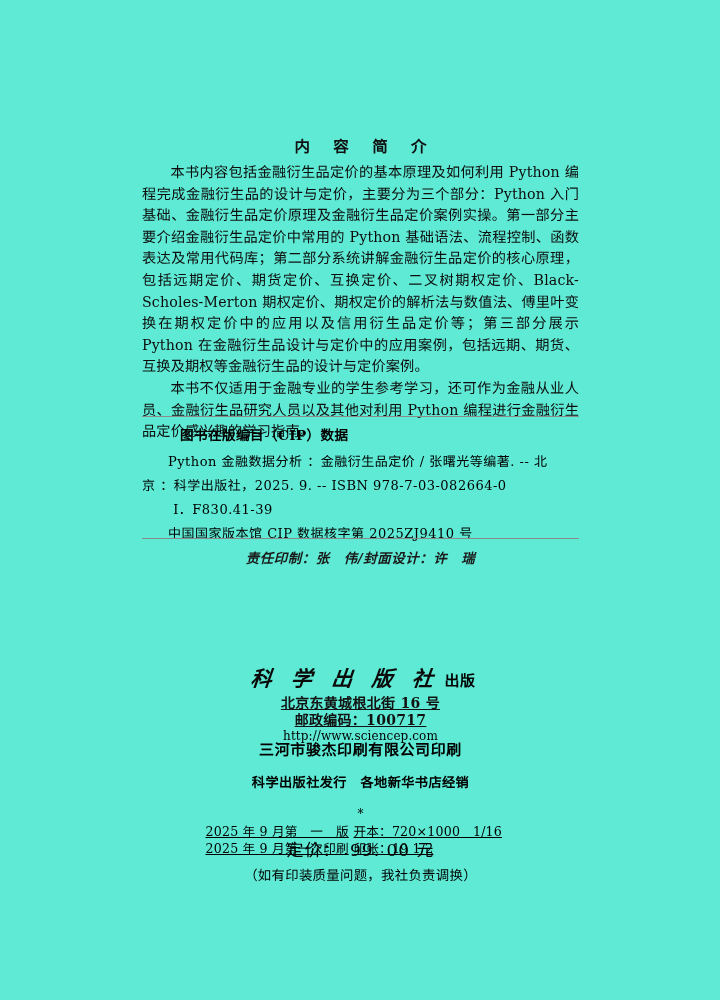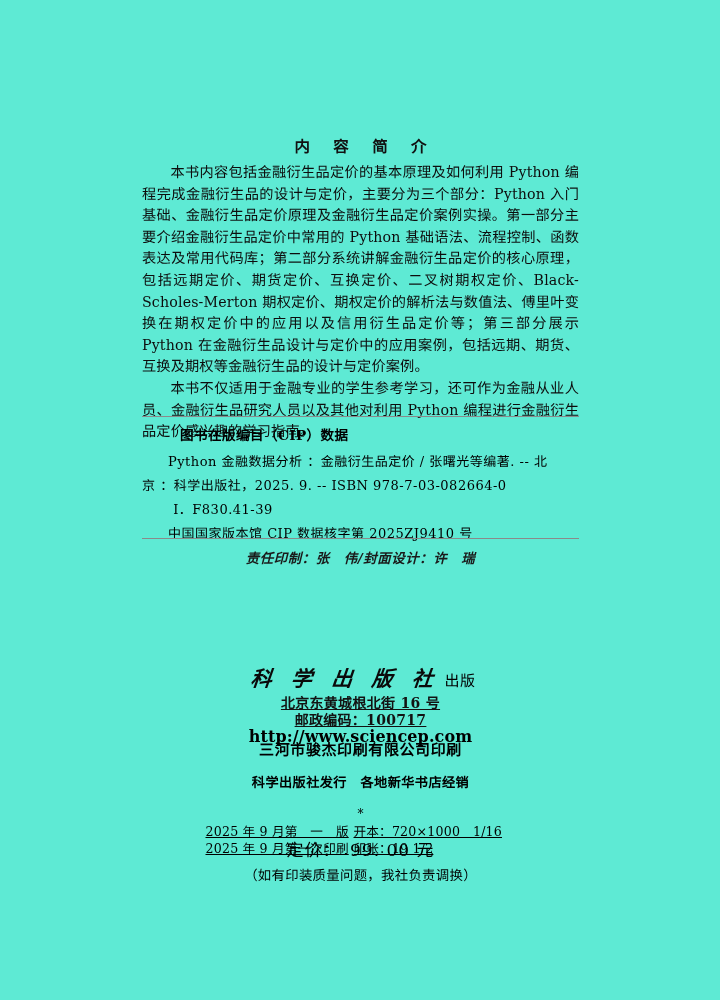--- a/index.html
+++ b/index.html
@@ -136,37 +136,37 @@
     font-style: italic;
     font-size: 21px;
     letter-spacing: 6px;
     text-indent: 6px;
     color: #0a0a0a;
     transform: skewX(-6deg);
   }
   .imprint-publish {
     font-family: "DejaVu Serif", "Liberation Serif", serif;
     font-size: 15px;
-    font-weight: normal;
+    font-weight: bold;
     padding-bottom: 2px;
     letter-spacing: 0.5px;
   }
   .imprint-line {
     font-family: "DejaVu Serif", "Liberation Serif", serif;
     font-weight: bold;
     font-size: 14px;
     line-height: 16.5px;
     letter-spacing: 0.3px;
     color: #121212;
     text-decoration: underline;
   }
   .imprint-url {
     font-family: "DejaVu Serif", "Liberation Serif", serif;
-    font-weight: bold;
-    font-size: 16px;
+    font-weight: normal;
+    font-size: 12px;
     line-height: 17px;
     letter-spacing: 0.1px;
   }
 
   
   .printing {
     position: absolute;
     left: 142px;
     top: 738px;
     width: 437px;

